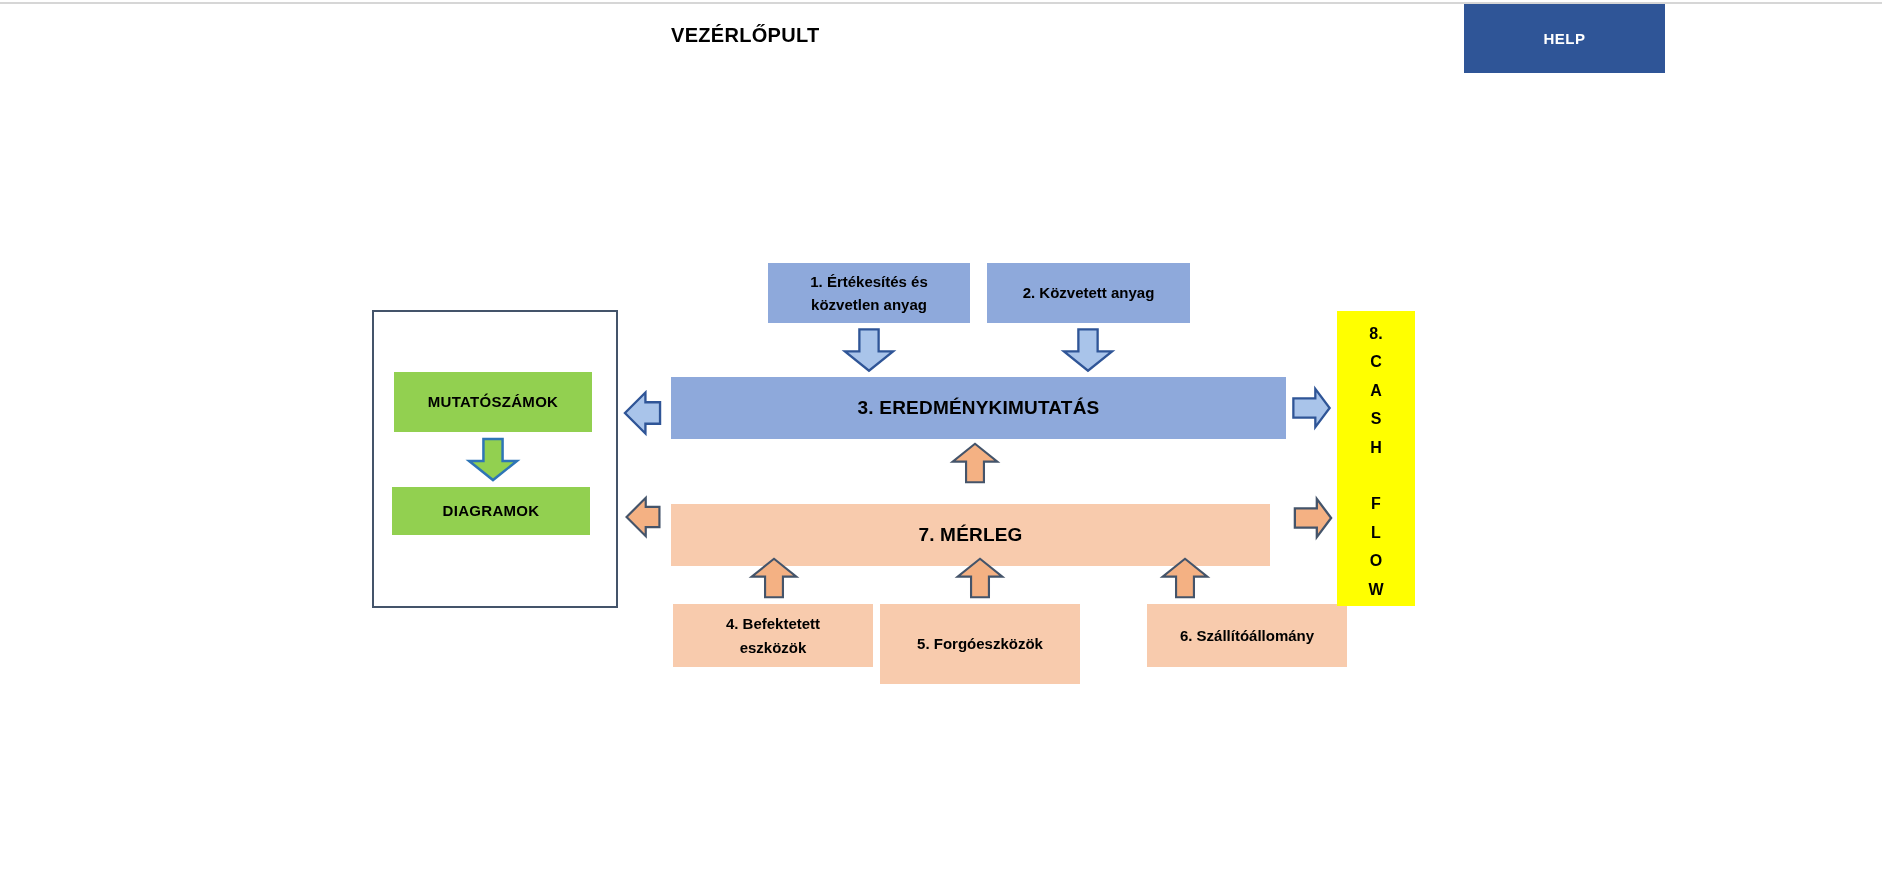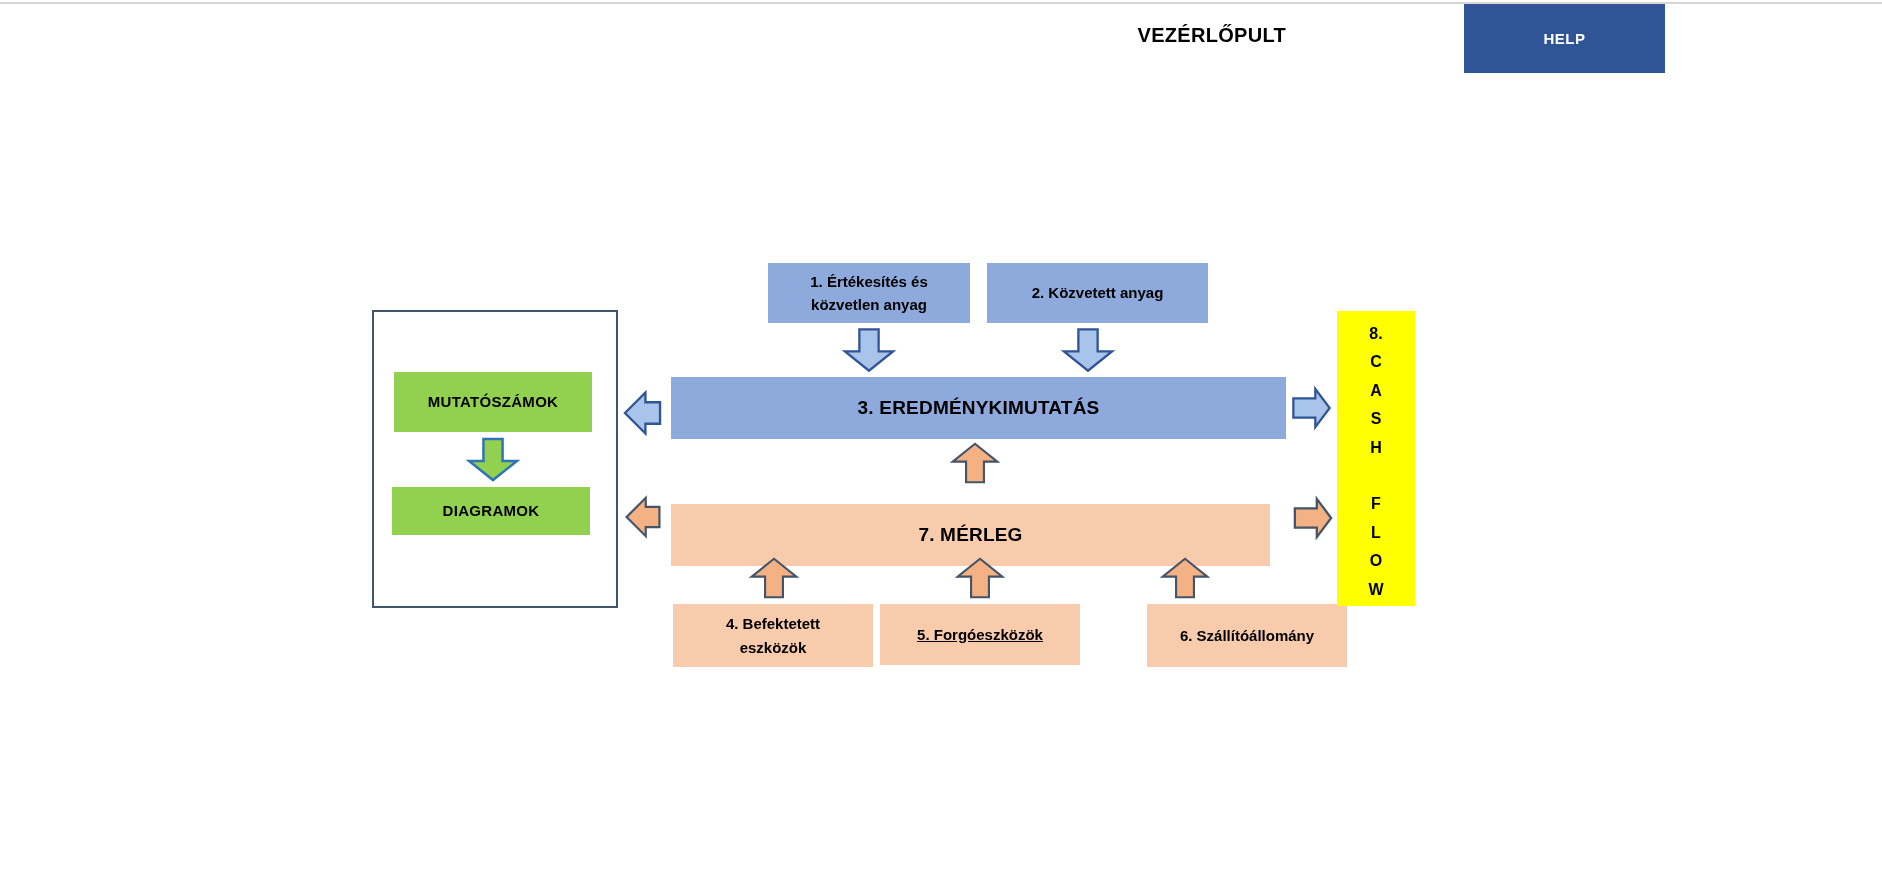--- a/index.html
+++ b/index.html
@@ -29,21 +29,21 @@
     overflow:hidden;
     position:relative;
   }
   .stage{position:absolute;left:0;top:0;width:1882px;height:880px;}
   .abs{position:absolute;box-sizing:border-box;}
 
   .top-line{left:0;top:2px;width:1882px;height:2px;background:var(--divider);}
 
   .page-title{
     left:671px;top:20px;width:615px;height:30px;
-    font-size:20px;font-weight:bold;text-align:right;line-height:30px;
+    font-size:20px;font-weight:bold;text-align:left;line-height:30px;
     letter-spacing:.3px;
   }
 
   .help-btn{
     left:1464px;top:4px;width:201px;height:69px;
     background:var(--help-bg);color:var(--help-text);
     border:none;font-family:inherit;font-size:15px;font-weight:bold;
     letter-spacing:.5px;cursor:pointer;
   }
 
@@ -58,25 +58,25 @@
   }
   .node .ln{line-height:1.55;}
 
   .blue-box{background:var(--blue-box);font-size:15px;}
   .orange-box{background:var(--orange-box);font-size:15px;}
   .green-node{background:var(--green-box);font-size:15px;letter-spacing:.3px;}
 
   .bar{font-size:19px;letter-spacing:.2px;}
 
   .box1{left:768px;top:263px;width:202px;height:60px;}
-  .box2{left:987px;top:263px;width:221px;height:60px;}
+  .box2{left:987px;top:263px;width:203px;height:60px;}
   .bar3{left:671px;top:377px;width:615px;height:62px;}
   .bar7{left:671px;top:488px;width:599px;height:62px;margin-top:16px;}
   .box4{left:673px;top:604px;width:200px;height:63px;}
-  .box5{left:880px;top:604px;width:200px;height:61px;text-decoration:underline;}
+  .box5{left:880px;top:604px;width:200px;height:80px;}
   .box6{left:1147px;top:604px;width:200px;height:63px;}
   .mutato{left:394px;top:372px;width:198px;height:60px;text-align:right;}
   .diagr{left:392px;top:487px;width:198px;height:48px;}
 
   .cashflow{
     left:1337px;top:311px;width:78px;height:295px;
     background:var(--yellow-box);
     font-weight:bold;font-size:16px;text-align:center;
     padding-top:9px;cursor:pointer;
   }

